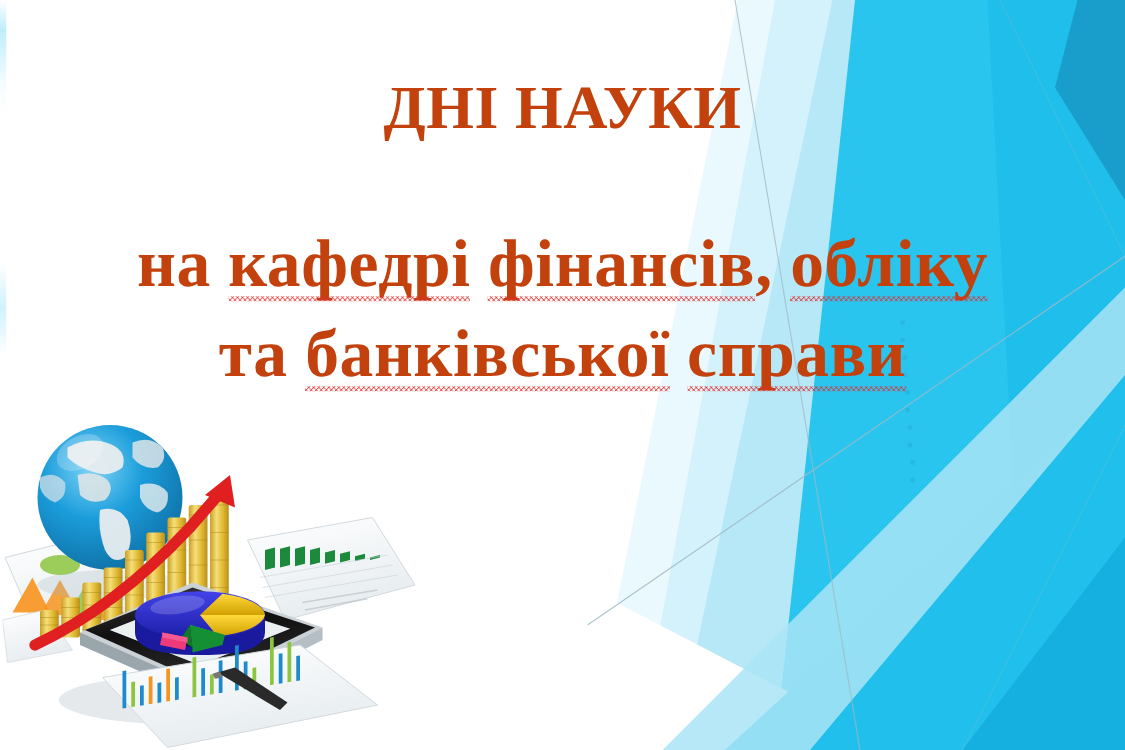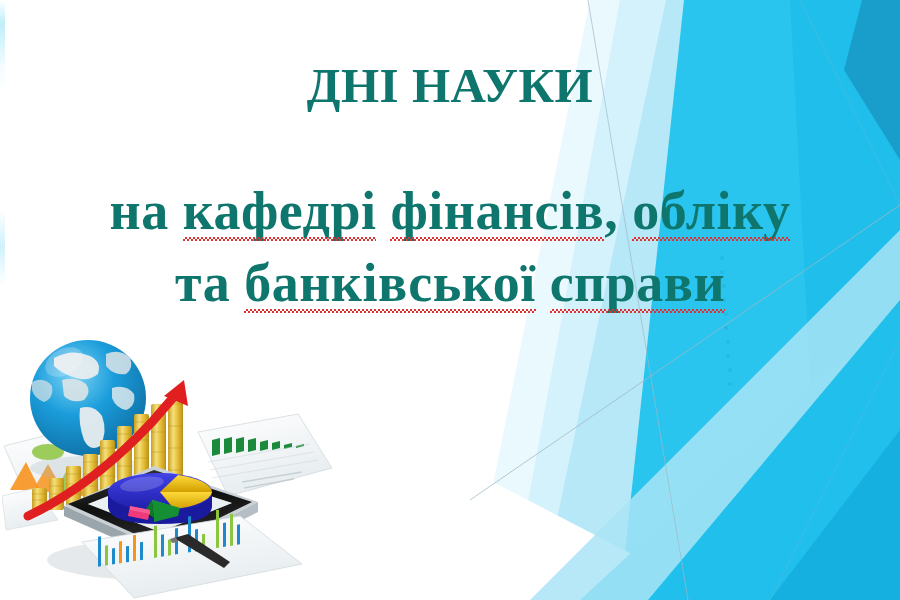--- a/index.html
+++ b/index.html
@@ -50,21 +50,21 @@
   
   #title-block {
     position: absolute;
     left: 0;
     top: 0;
     width: 900px;
     text-align: center;
     z-index: 5;
   }
   .title-line {
-    color: #0f766e;
+    color: #c2410c;
     font-family: "Liberation Serif", serif;
     font-weight: bold;
     letter-spacing: 0.5px;
     white-space: nowrap;
   }
   #title-line-1 {
     position: absolute;
     top: 58px;
     left: 0;
     width: 900px;

